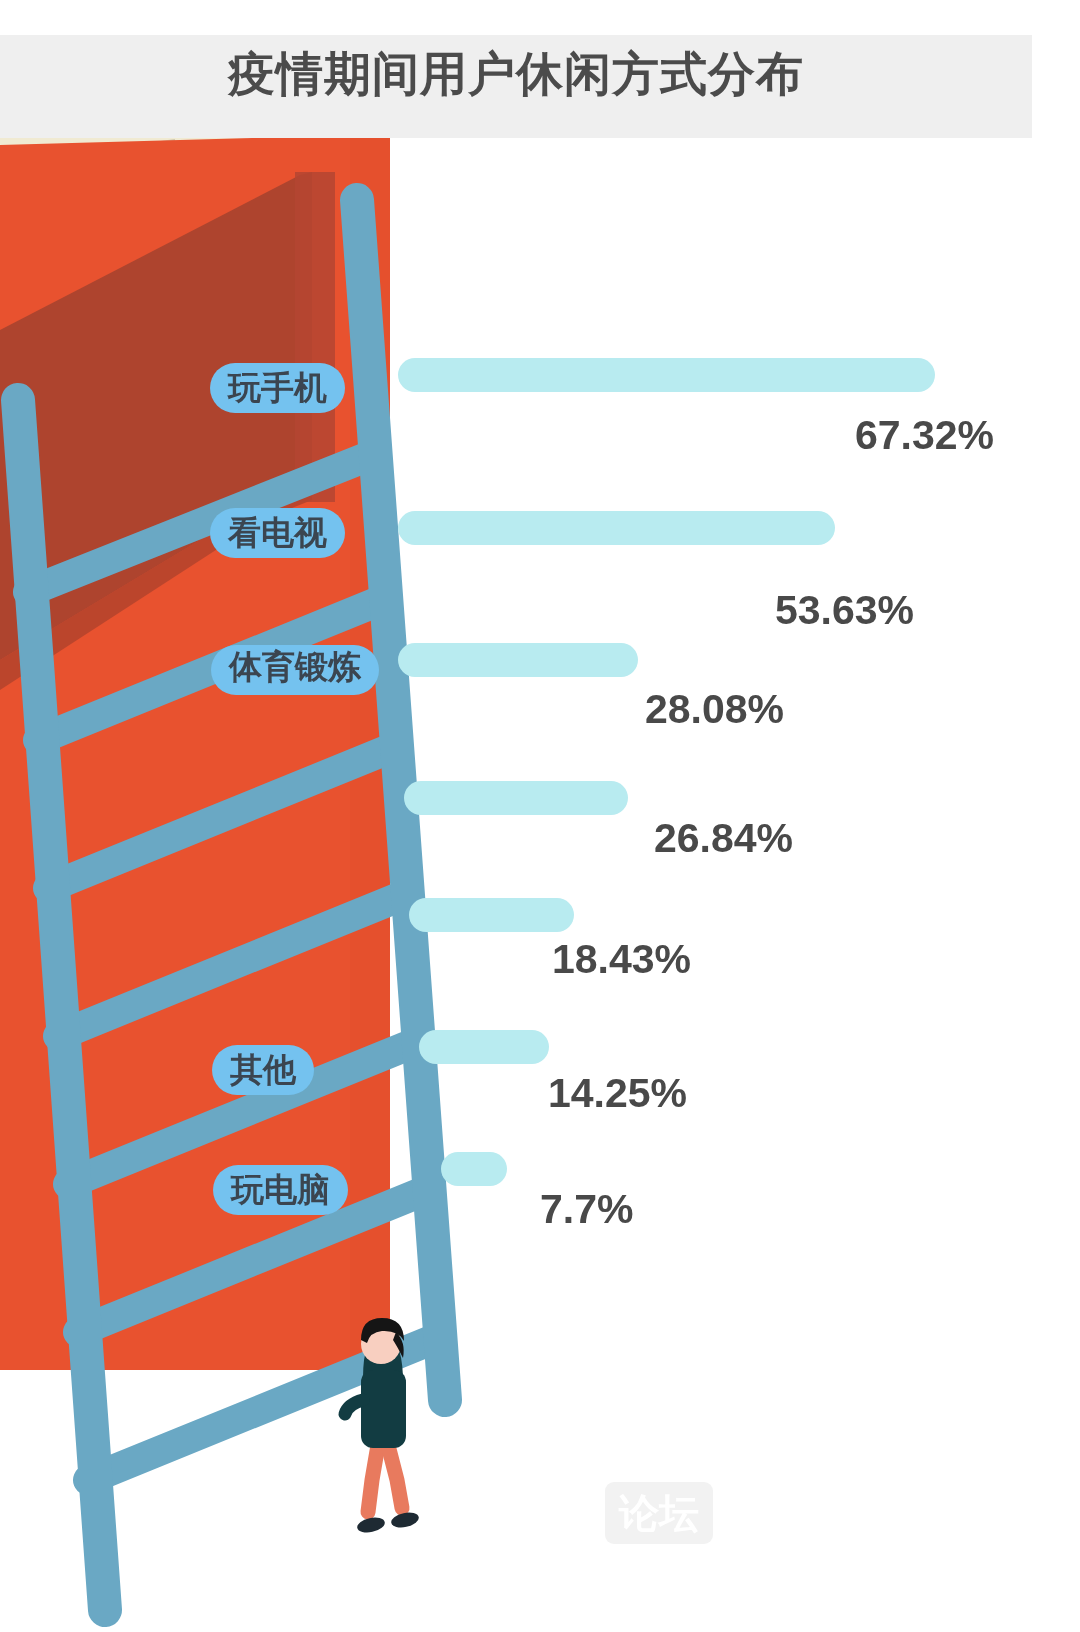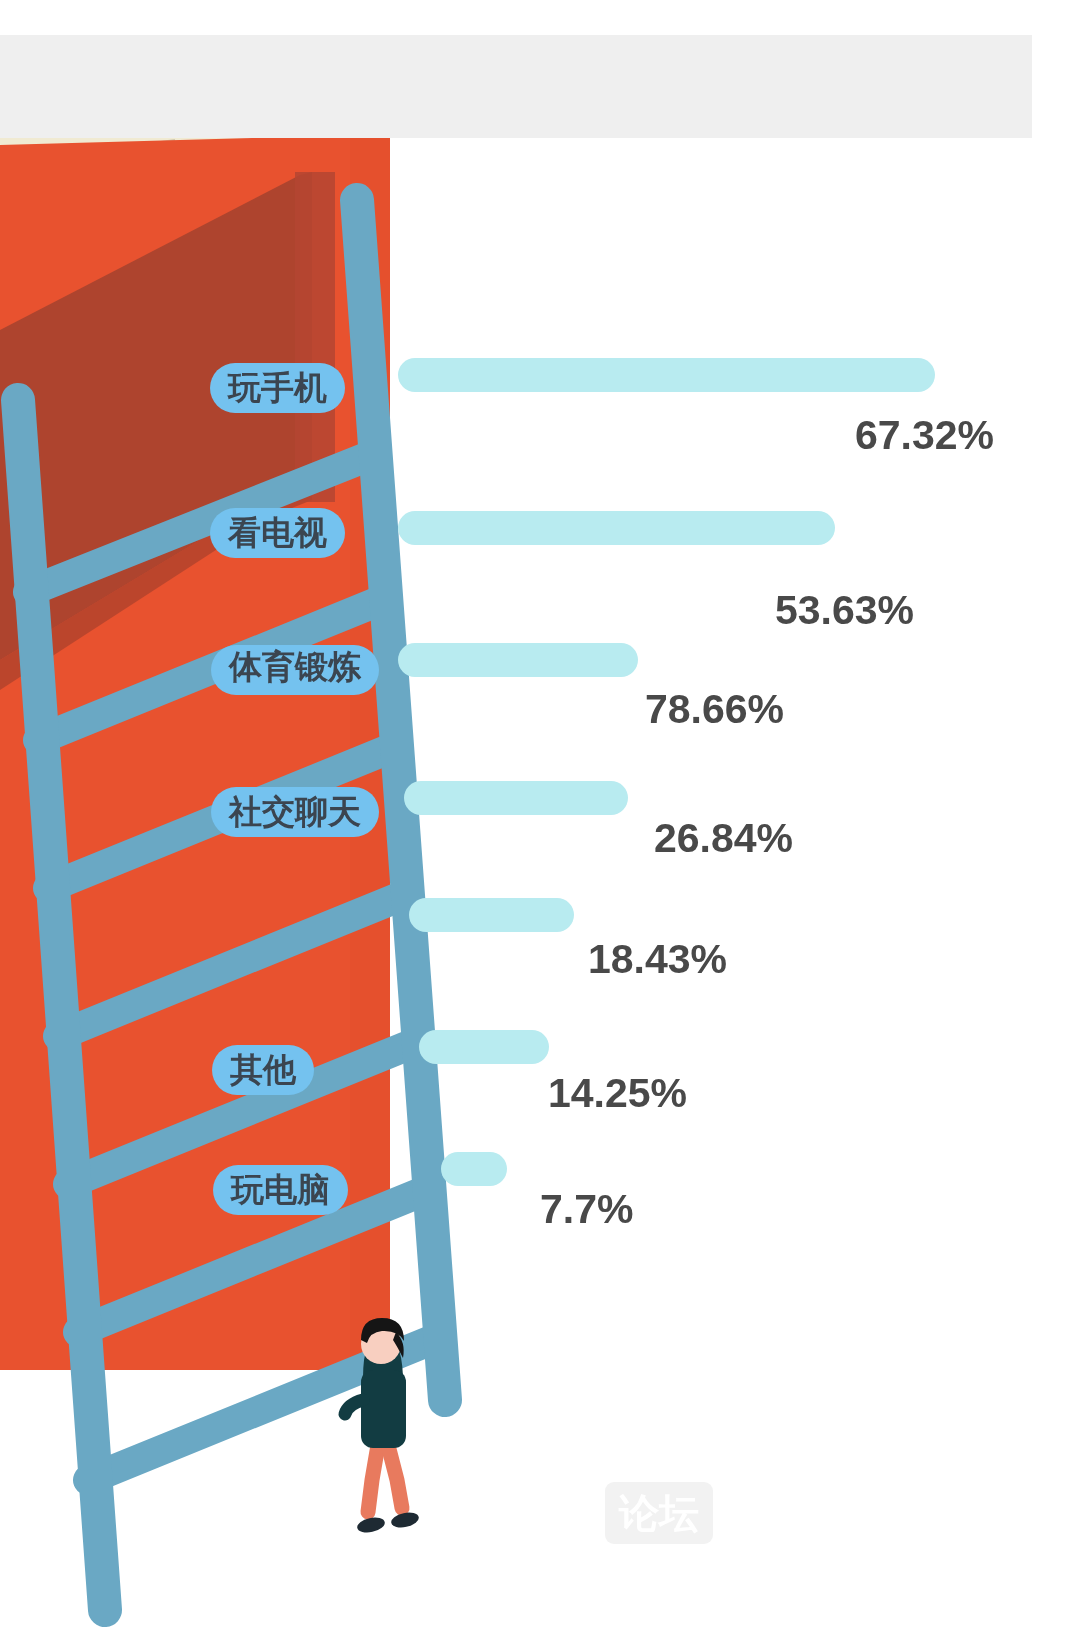--- a/index.html
+++ b/index.html
@@ -168,48 +168,48 @@
       <path d="M363 1400 q-15 4 -18 14" stroke="#123c42" stroke-width="13" fill="none" stroke-linecap="round"></path>
 
       <circle cx="381" cy="1344" r="20" fill="#f8cfc0"></circle>
 
       <path d="M361 1340 q0 -22 21 -22 q22 0 22 23 q-6 -11 -22 -10 q-12 1 -15 12 z" fill="#151515"></path>
       <path d="M396 1332 q10 10 7 26 q-6 -12 -10 -18 z" fill="#151515"></path>
     </g>
   </svg>
 
   <div class="title-band"></div>
+  <div class="title-text">疫情期间用户休闲方式分布</div>
 
   <div class="bars-layer">
     <div class="bar" style="left:398px; top:358px; width:537px;"></div>
     <div class="bar-value" style="left:855px; top:412px;">67.32%</div>
 
     <div class="bar" style="left:398px; top:511px; width:437px;"></div>
     <div class="bar-value" style="left:775px; top:563px;margin-top:24px;">53.63%</div>
 
     <div class="bar" style="left:398px; top:643px; width:240px;"></div>
-    <div class="bar-value" style="left:645px; top:686px;">78.66%</div>
+    <div class="bar-value" style="left:645px; top:686px;">28.08%</div>
 
     <div class="bar" style="left:404px; top:781px; width:224px;"></div>
     <div class="bar-value" style="left:608px; top:815px;margin-left:46px;">26.84%</div>
 
     <div class="bar" style="left:409px; top:898px; width:165px;"></div>
-    <div class="bar-value" style="left:588px; top:936px;text-align:right;">18.43%</div>
+    <div class="bar-value" style="left:552px; top:936px;text-align:right;">18.43%</div>
 
     <div class="bar" style="left:419px; top:1030px; width:130px;"></div>
     <div class="bar-value" style="left:548px; top:1070px;text-align:right;">14.25%</div>
 
     <div class="bar" style="left:441px; top:1152px; width:66px;"></div>
     <div class="bar-value" style="left:540px; top:1186px;text-align:right;">7.7%</div>
   </div>
 
   <div class="labels-layer">
     <div class="pill" style="left:210px; top:363px;">玩手机</div>
     <div class="pill" style="left:210px; top:508px;">看电视</div>
     <div class="pill" style="left:211px; top:645px;font-family:Liberation Mono, monospace;">体育锻炼</div>
-    <div class="pill" style="left:211px; top:787px;">社交聊天</div>
     <div class="pill" style="left:212px; top:1045px;">其他</div>
     <div class="pill" style="left:213px; top:1165px;">玩电脑</div>
   </div>
 
   <div class="watermark">论坛</div>
 
 </div>
 
 </body></html>

